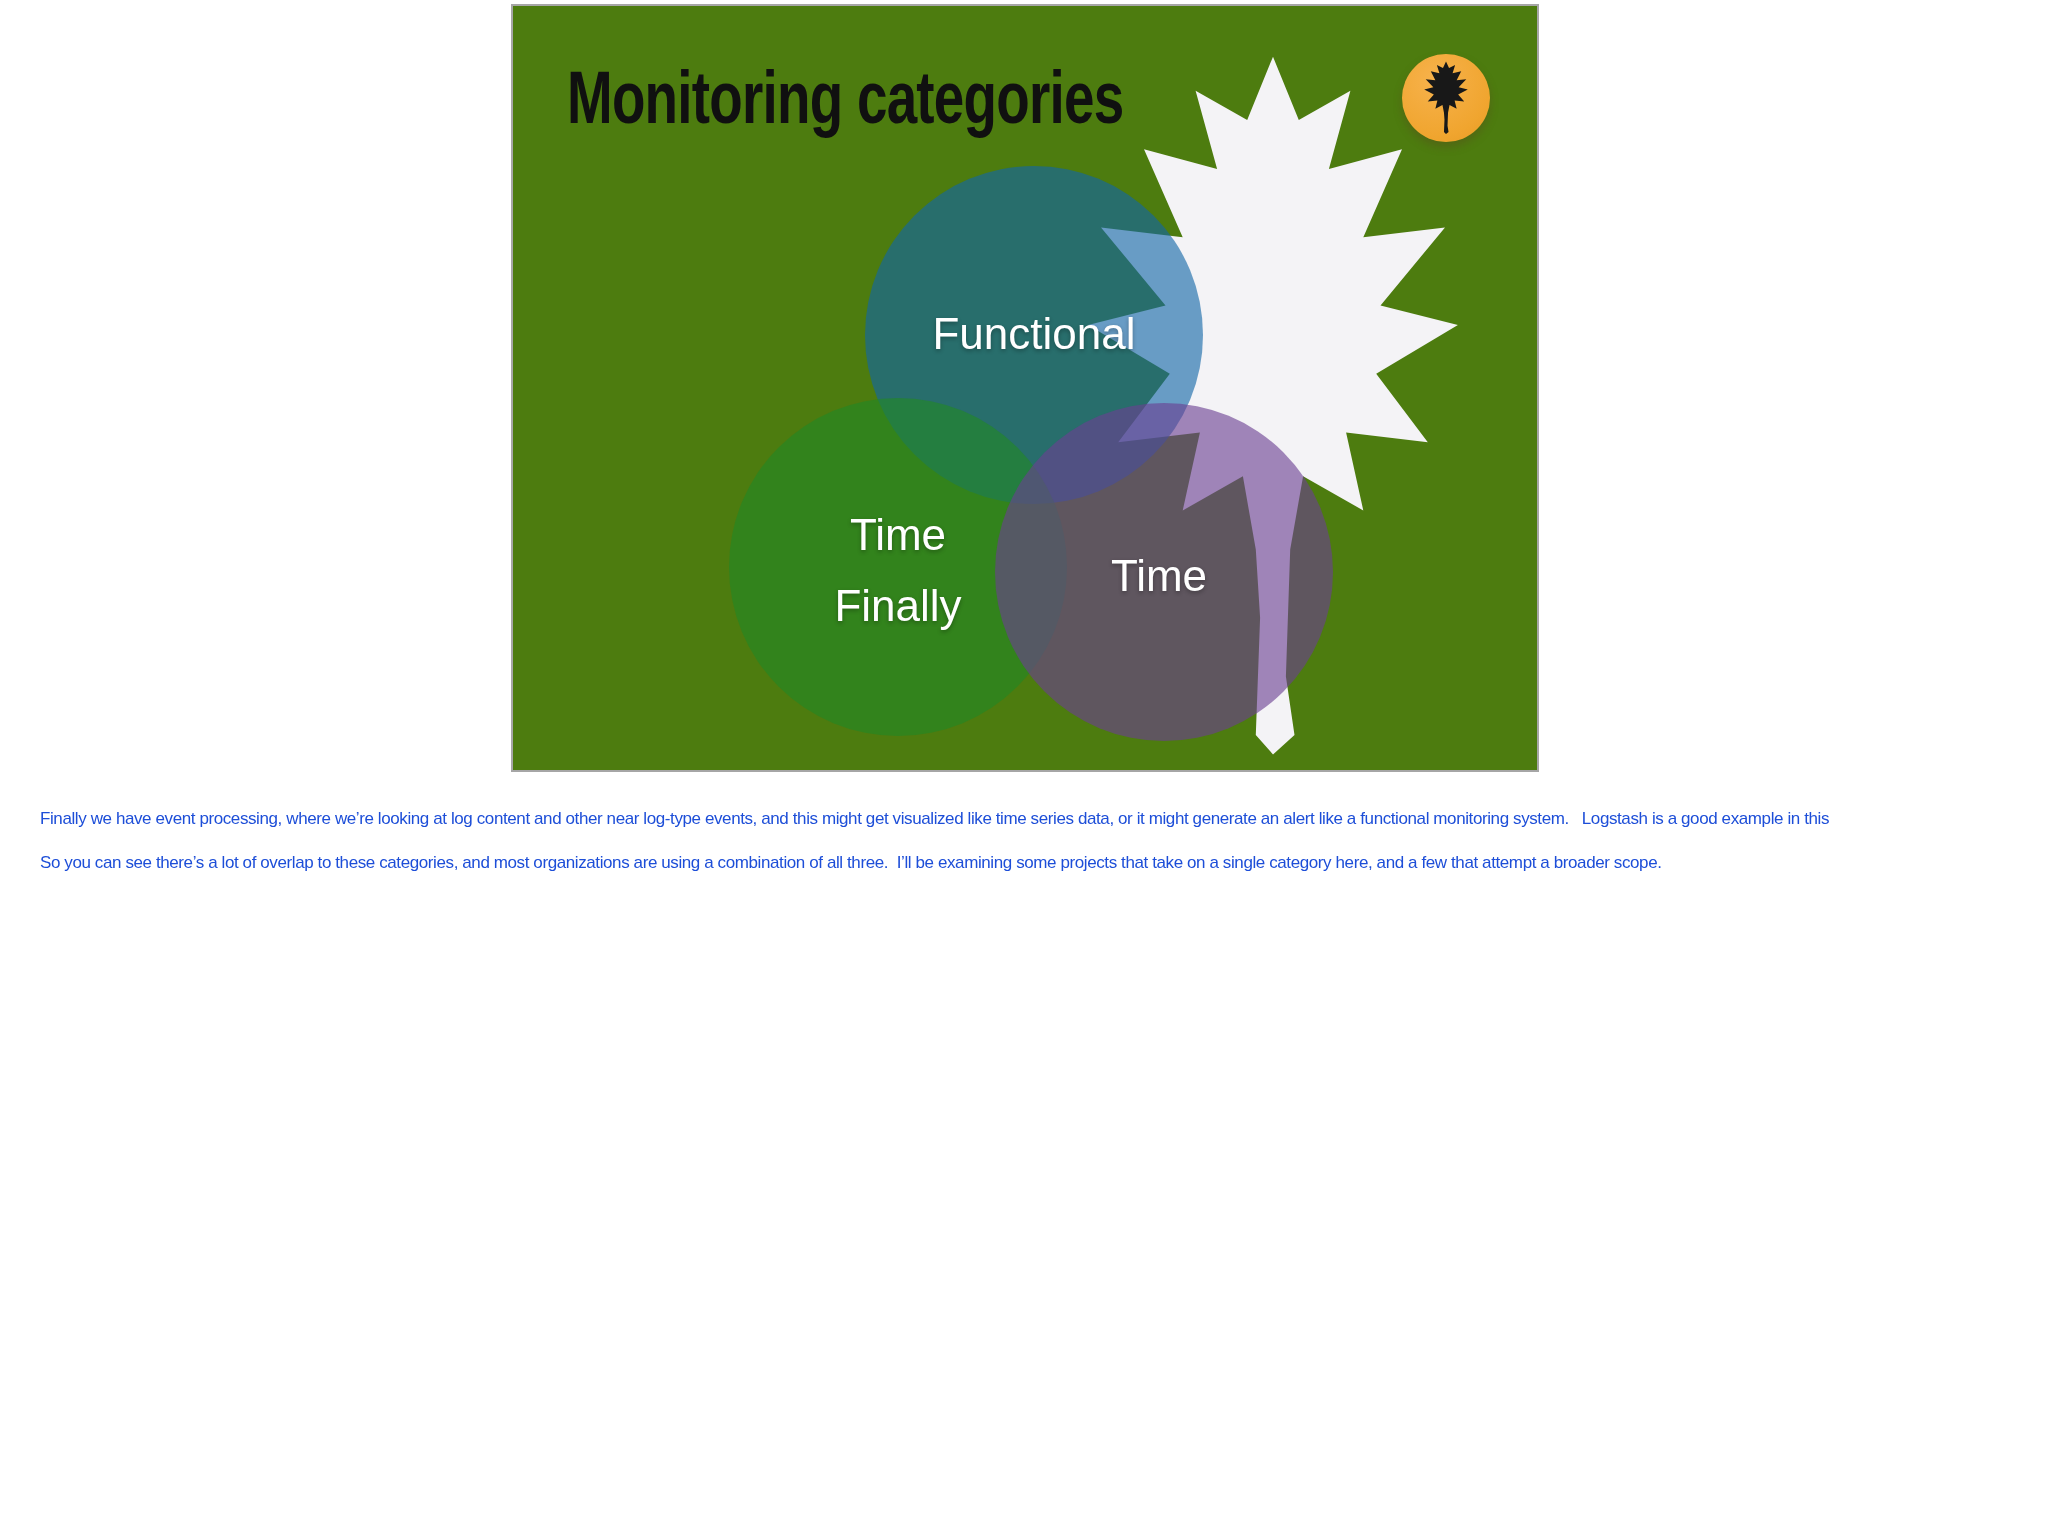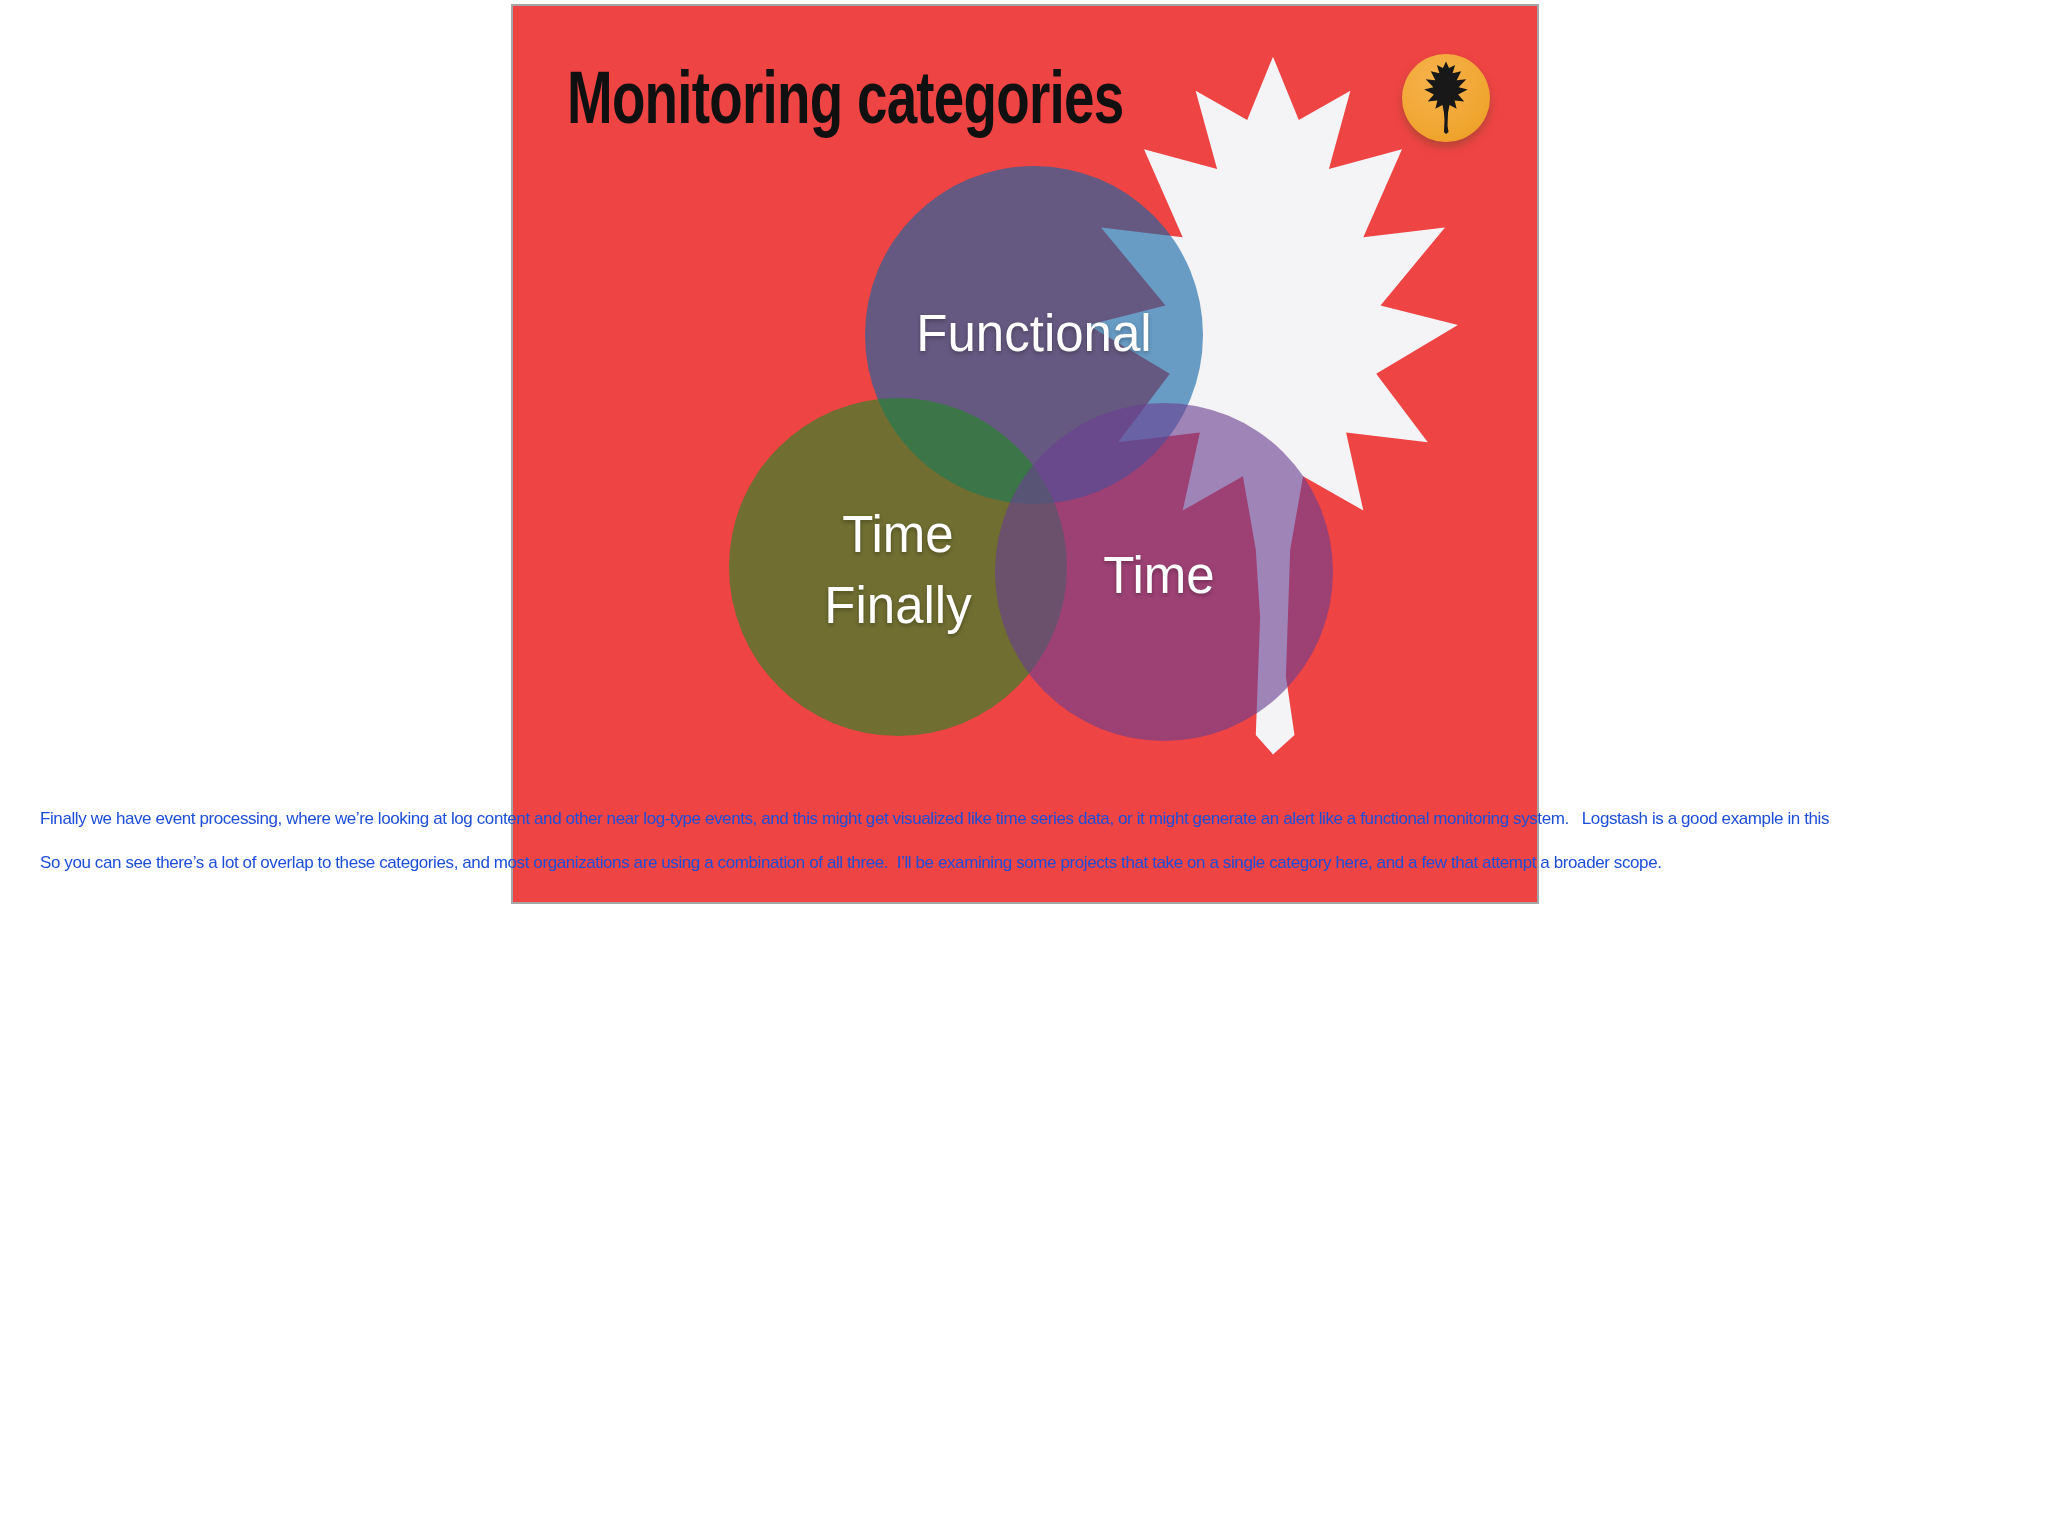--- a/index.html
+++ b/index.html
@@ -7,22 +7,22 @@
     width:2048px; height:1527px;
     background:#ffffff;
     font-family:"Liberation Sans", sans-serif;
     position:relative;
     overflow:hidden;
   }
 
   
   .slide {
     position:absolute; left:511px; top:4px;
-    width:1028px; height:900px;
-    background:#ef4444;
+    width:1028px; height:768px;
+    background:#4d7c0f;
     border:2px solid #a6a6a6;
     box-sizing:border-box;
     overflow:hidden;
   }
 
   .watermark {
     position:absolute; left:545px; top:36px;
     width:430px; height:732px;
     pointer-events:none;
   }
@@ -44,21 +44,21 @@
   .badge svg { width:52px; height:76px; }
 
   
   .circle { position:absolute; width:338px; height:338px; border-radius:50%; }
   .c-blue   { left:352px; top:160px; background:rgba(18,102,166,0.62); }
   .c-green  { left:216px; top:392px; background:rgba(34,136,37,0.62); }
   .c-purple { left:482px; top:397px; background:rgba(107,63,145,0.62); }
 
   .vlabel {
     position:absolute; color:#ffffff;
-    font-size:51px; font-weight:400;
+    font-size:44px; font-weight:400;
     text-align:center; white-space:nowrap;
     transform:translate(-50%,-50%);
     text-shadow:0 2px 4px rgba(0,0,0,0.30);
     line-height:64px;
   }
   #lbl-functional { left:521px; top:328px; }
   #lbl-time       { left:385px; top:564px; line-height:71px; }
   #lbl-event      { left:646px; top:570px; }
 
   

